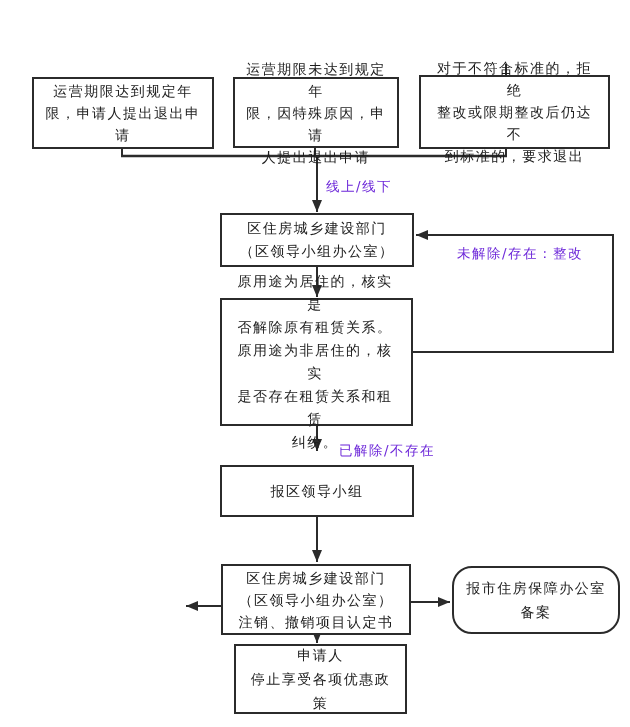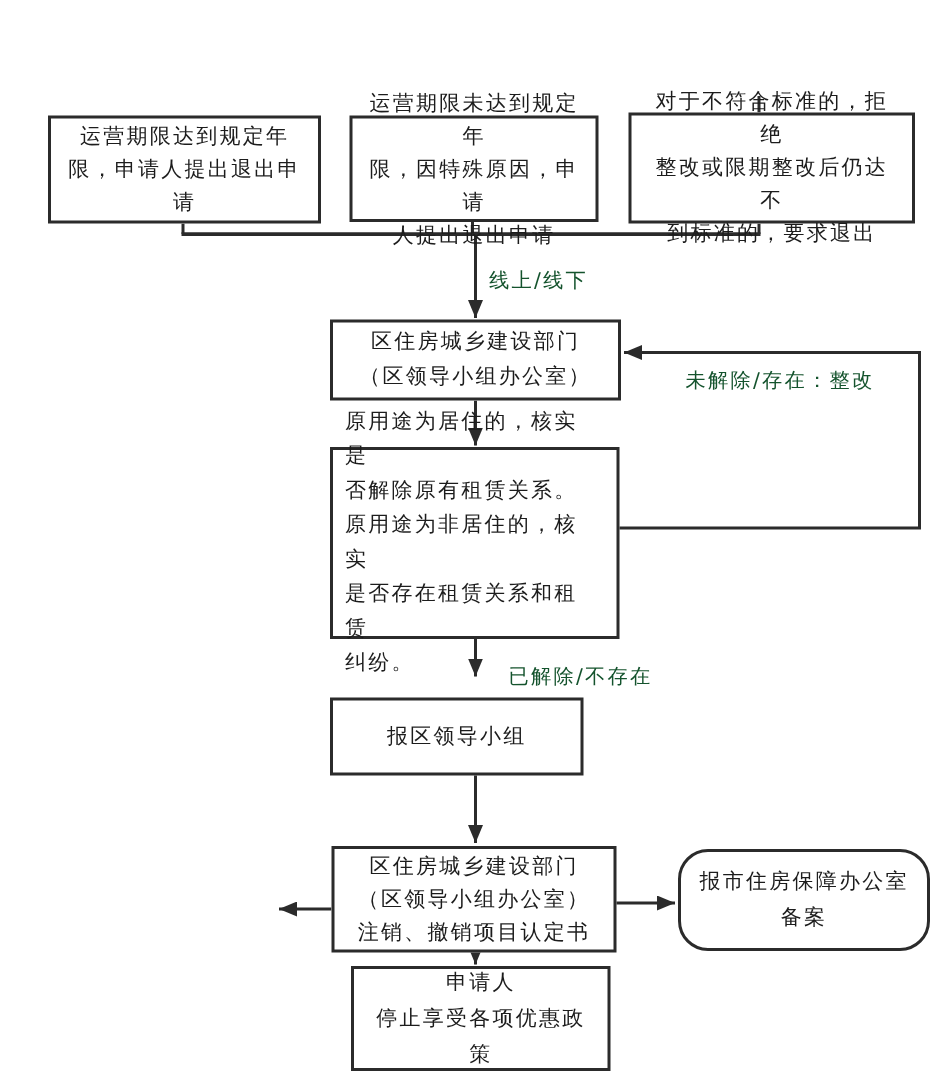--- a/index.html
+++ b/index.html
@@ -54,21 +54,21 @@
   .node.left-text {
     text-align: left;
     justify-content: flex-start;
     padding-left: 8px;
     line-height: 23px;
   }
   .edge-label {
     position: absolute;
     font-size: 13.5px;
     letter-spacing: 1.5px;
-    color: #14532d;
+    color: #6d28d9;
     white-space: nowrap;
   }
 </style>
 </head>
 <body>
 
 <div class="canvas">
 
 
   <svg class="connectors" width="630" height="727" viewBox="0 0 630 727" xmlns="http://www.w3.org/2000/svg">
@@ -111,27 +111,27 @@
 限，因特殊原因，申请
 人提出退出申请</div>
 
   <div class="node" style="left:419px; top:75px; width:191px; height:74px;">对于不符合标准的，拒绝
 整改或限期整改后仍达不
 到标准的，要求退出</div>
 
   <div class="node" style="left:220px; top:213px; width:194px; height:54px; line-height:23px;">区住房城乡建设部门
 （区领导小组办公室）</div>
 
-  <div class="node left-text" style="left:220px; top:298px; width:193px; height:128px;">原用途为居住的，核实是
+  <div class="node left-text" style="left:220px; top:298px; width:193px; height:128px;text-align:center;">原用途为居住的，核实是
 否解除原有租赁关系。
 原用途为非居住的，核实
 是否存在租赁关系和租赁
 纠纷。</div>
 
-  <div class="node" style="left:220px; top:465px; width:169px; height:52px;">报区领导小组</div>
+  <div class="node" style="left:220px; top:465px; width:194px; height:52px;">报区领导小组</div>
 
   <div class="node" style="left:221px; top:564px; width:190px; height:71px;">区住房城乡建设部门
 （区领导小组办公室）
 注销、撤销项目认定书</div>
 
 
   <div class="node" style="left:452px; top:566px; width:168px; height:68px; line-height:24px;border-radius:20px;">报市住房保障办公室
 备案</div>
 
   <div class="node" style="left:234px; top:644px; width:173px; height:70px; line-height:24px;">申请人

